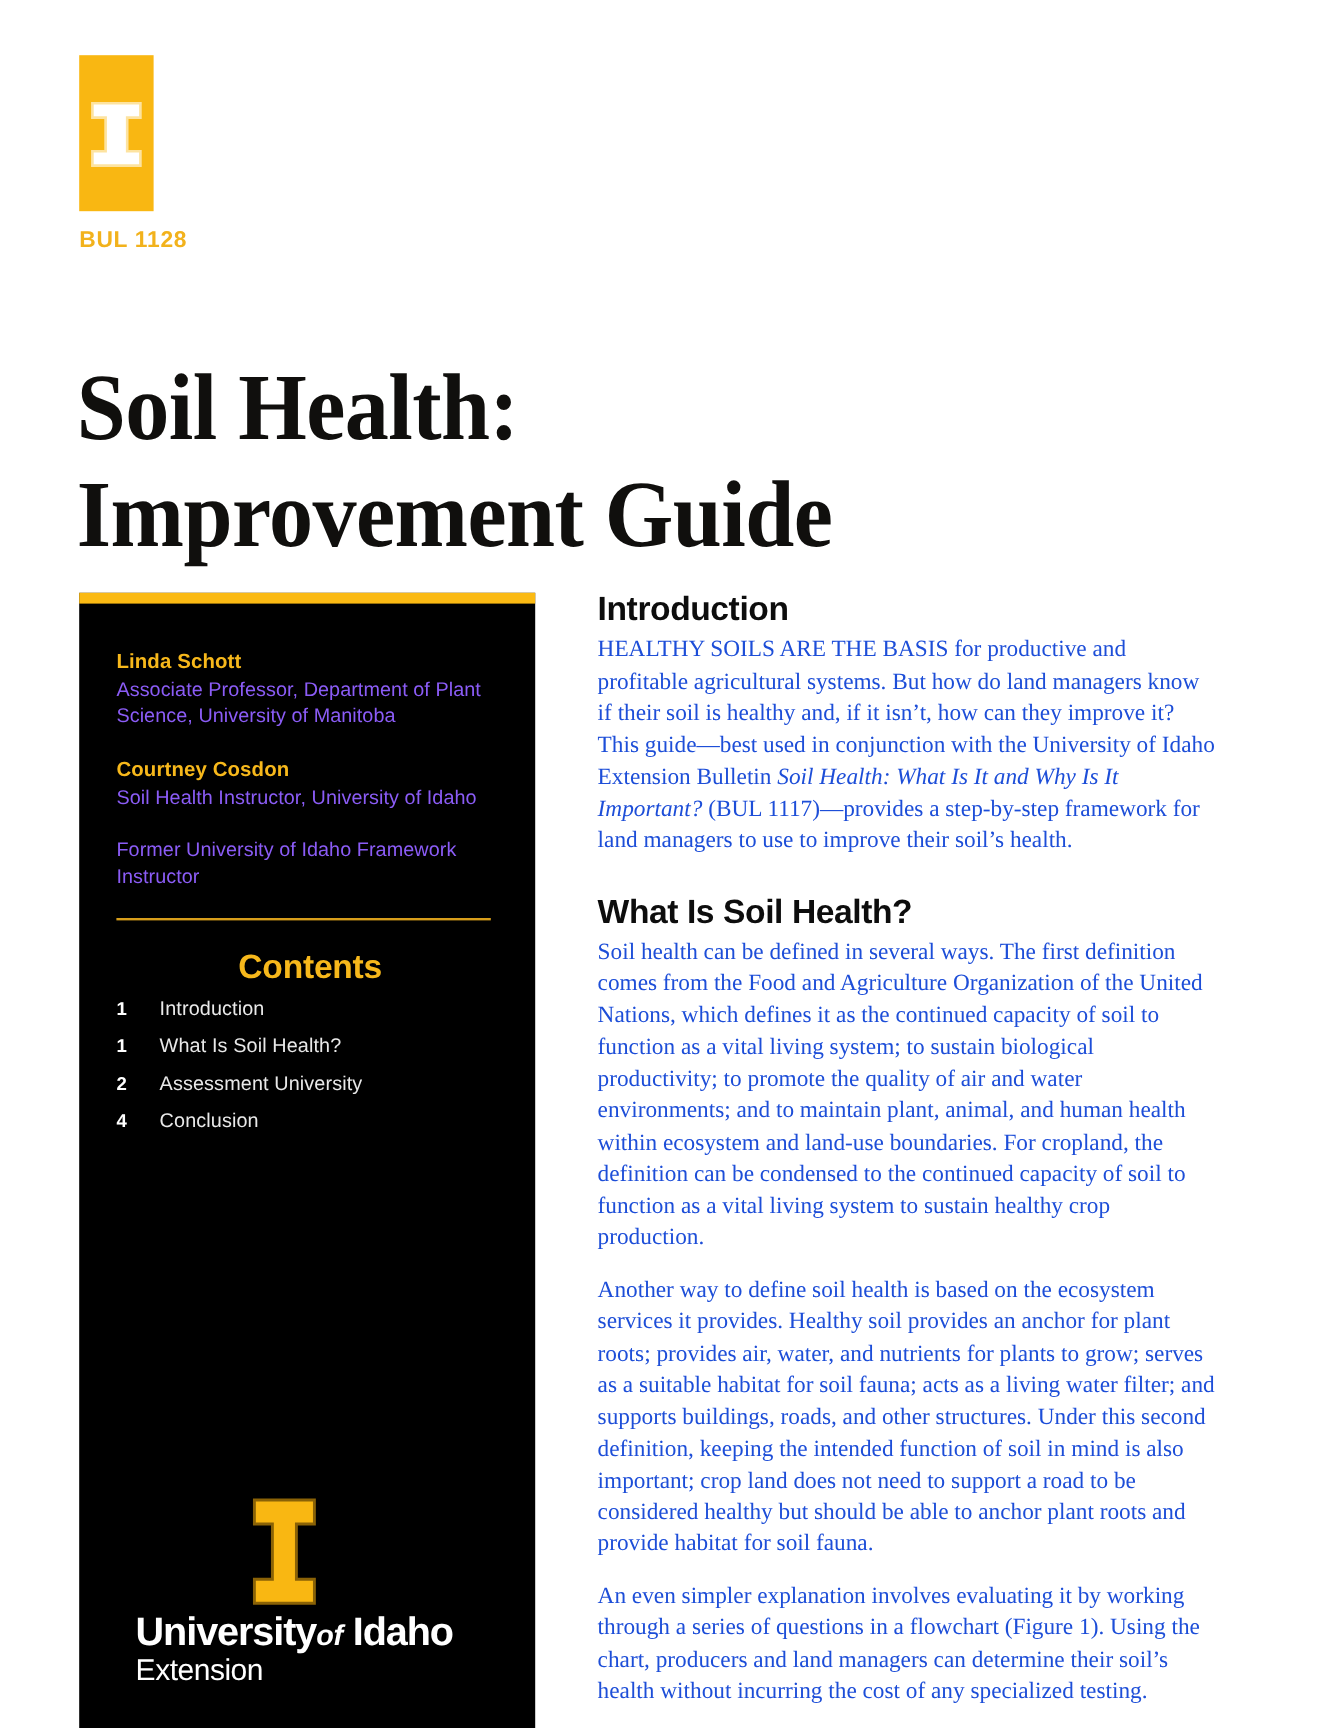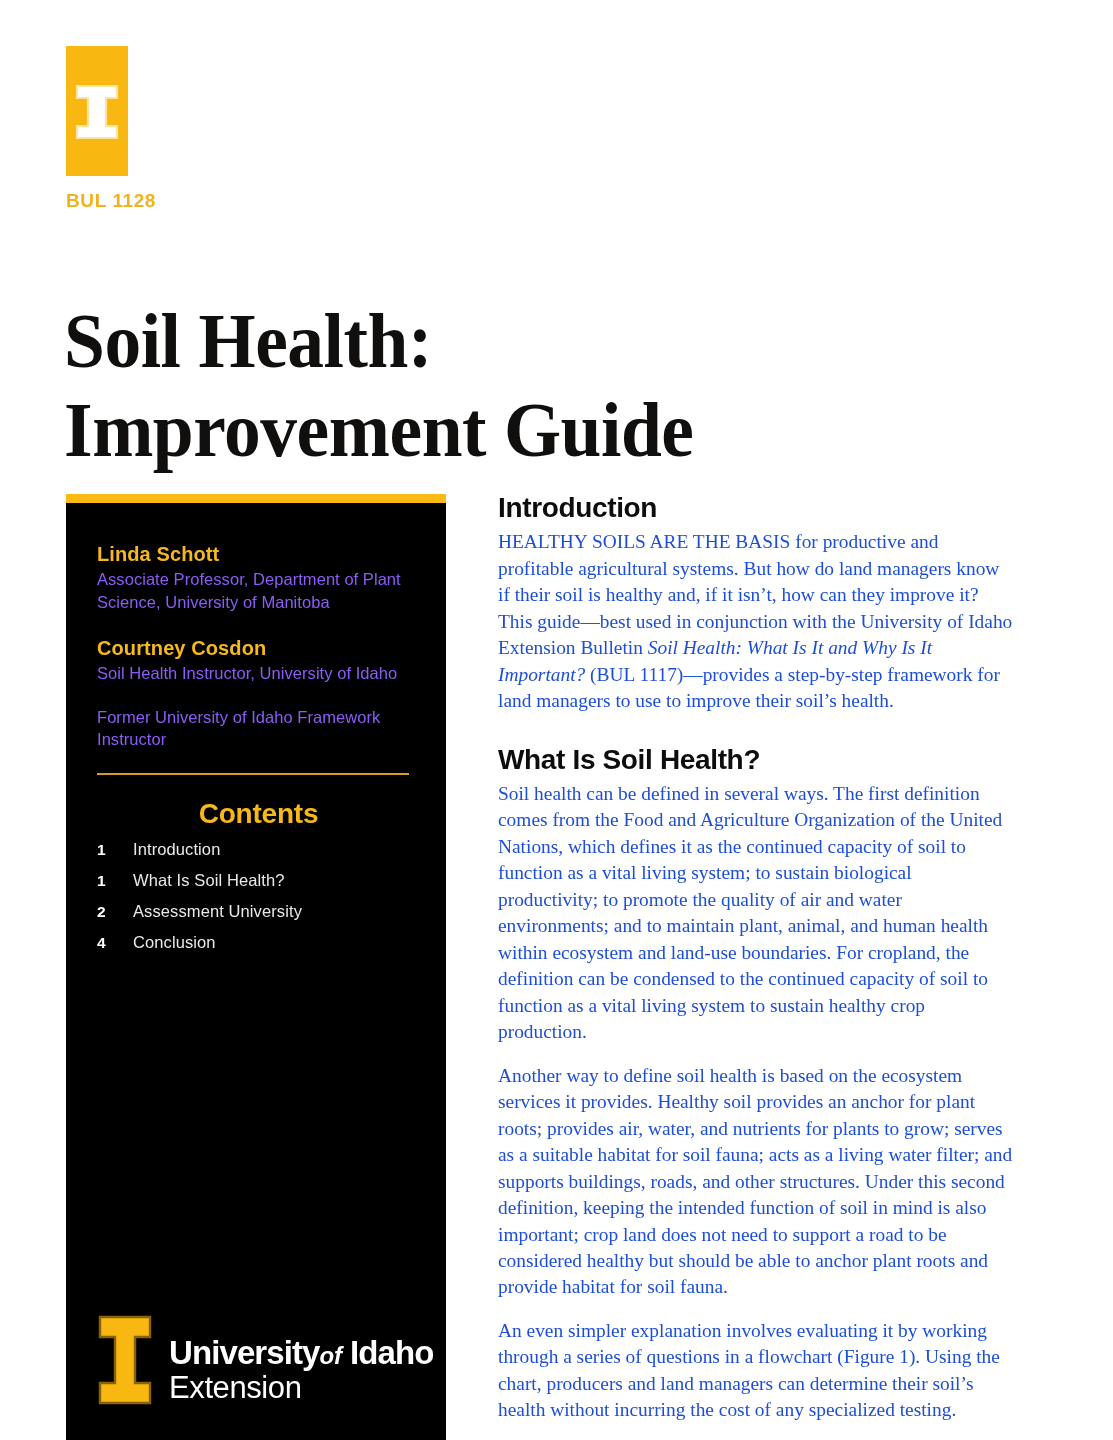--- a/index.html
+++ b/index.html
@@ -92,21 +92,21 @@
     position: absolute;
     left: 31px;
     right: 26px;
     top: 46px;
   }
 
   .author {
     margin-bottom: 21px;
   }
   .author-name {
-    font-size: 20px;
+    font-size: 17px;
     font-weight: bold;
     color: #F7B81B;
     letter-spacing: 0.1px;
     line-height: 1.4;
   }
   .author-role {
     font-size: 16.5px;
     font-weight: normal;
     color: #8b5cf6;
     line-height: 1.37;
@@ -148,42 +148,43 @@
     color: #e9e9e9;
     letter-spacing: 0.1px;
   }
 
   
   .ext-logo {
     position: absolute;
     left: 31px;
     bottom: 80px;
     display: flex;
-    align-items: flex-end;
+    align-items: center;
+    flex-direction: column;
   }
   .ext-wordmark {
     margin-left: 16px;
     padding-top: 4px;
   }
   .ext-line1 {
     font-size: 33px;
     font-weight: bold;
     color: #ffffff;
     letter-spacing: -0.9px;
     line-height: 1.0;
     white-space: nowrap;
   }
   .ext-line1 .of {
     font-style: italic;
     font-weight: bold;
     font-size: 24px;
     letter-spacing: -0.3px;
   }
   .ext-line2 {
-    font-size: 31px;
+    font-size: 25px;
     font-weight: normal;
     color: #ffffff;
     letter-spacing: -0.4px;
     line-height: 1.12;
     margin-top: 2px;
   }
 
   
   .main {
     position: absolute;

